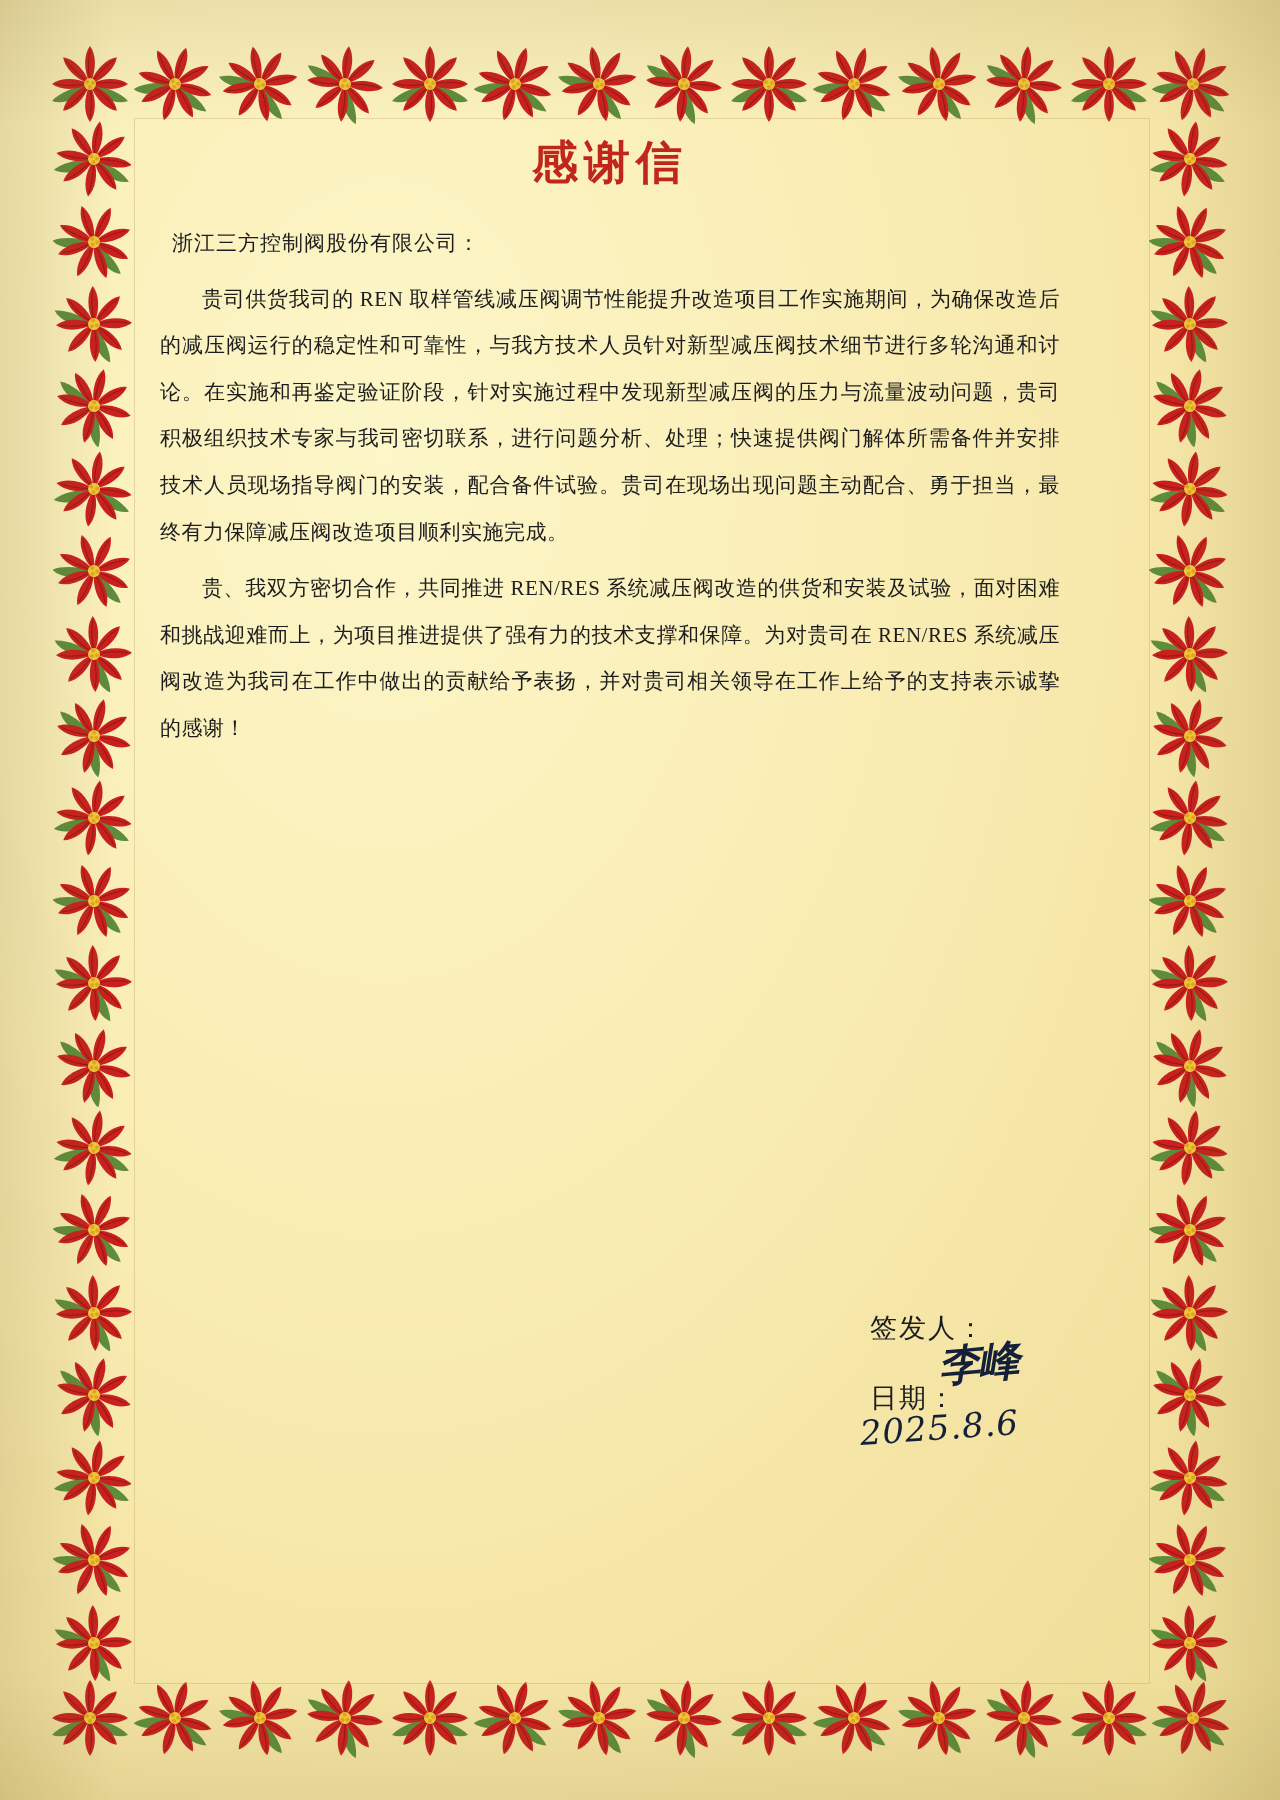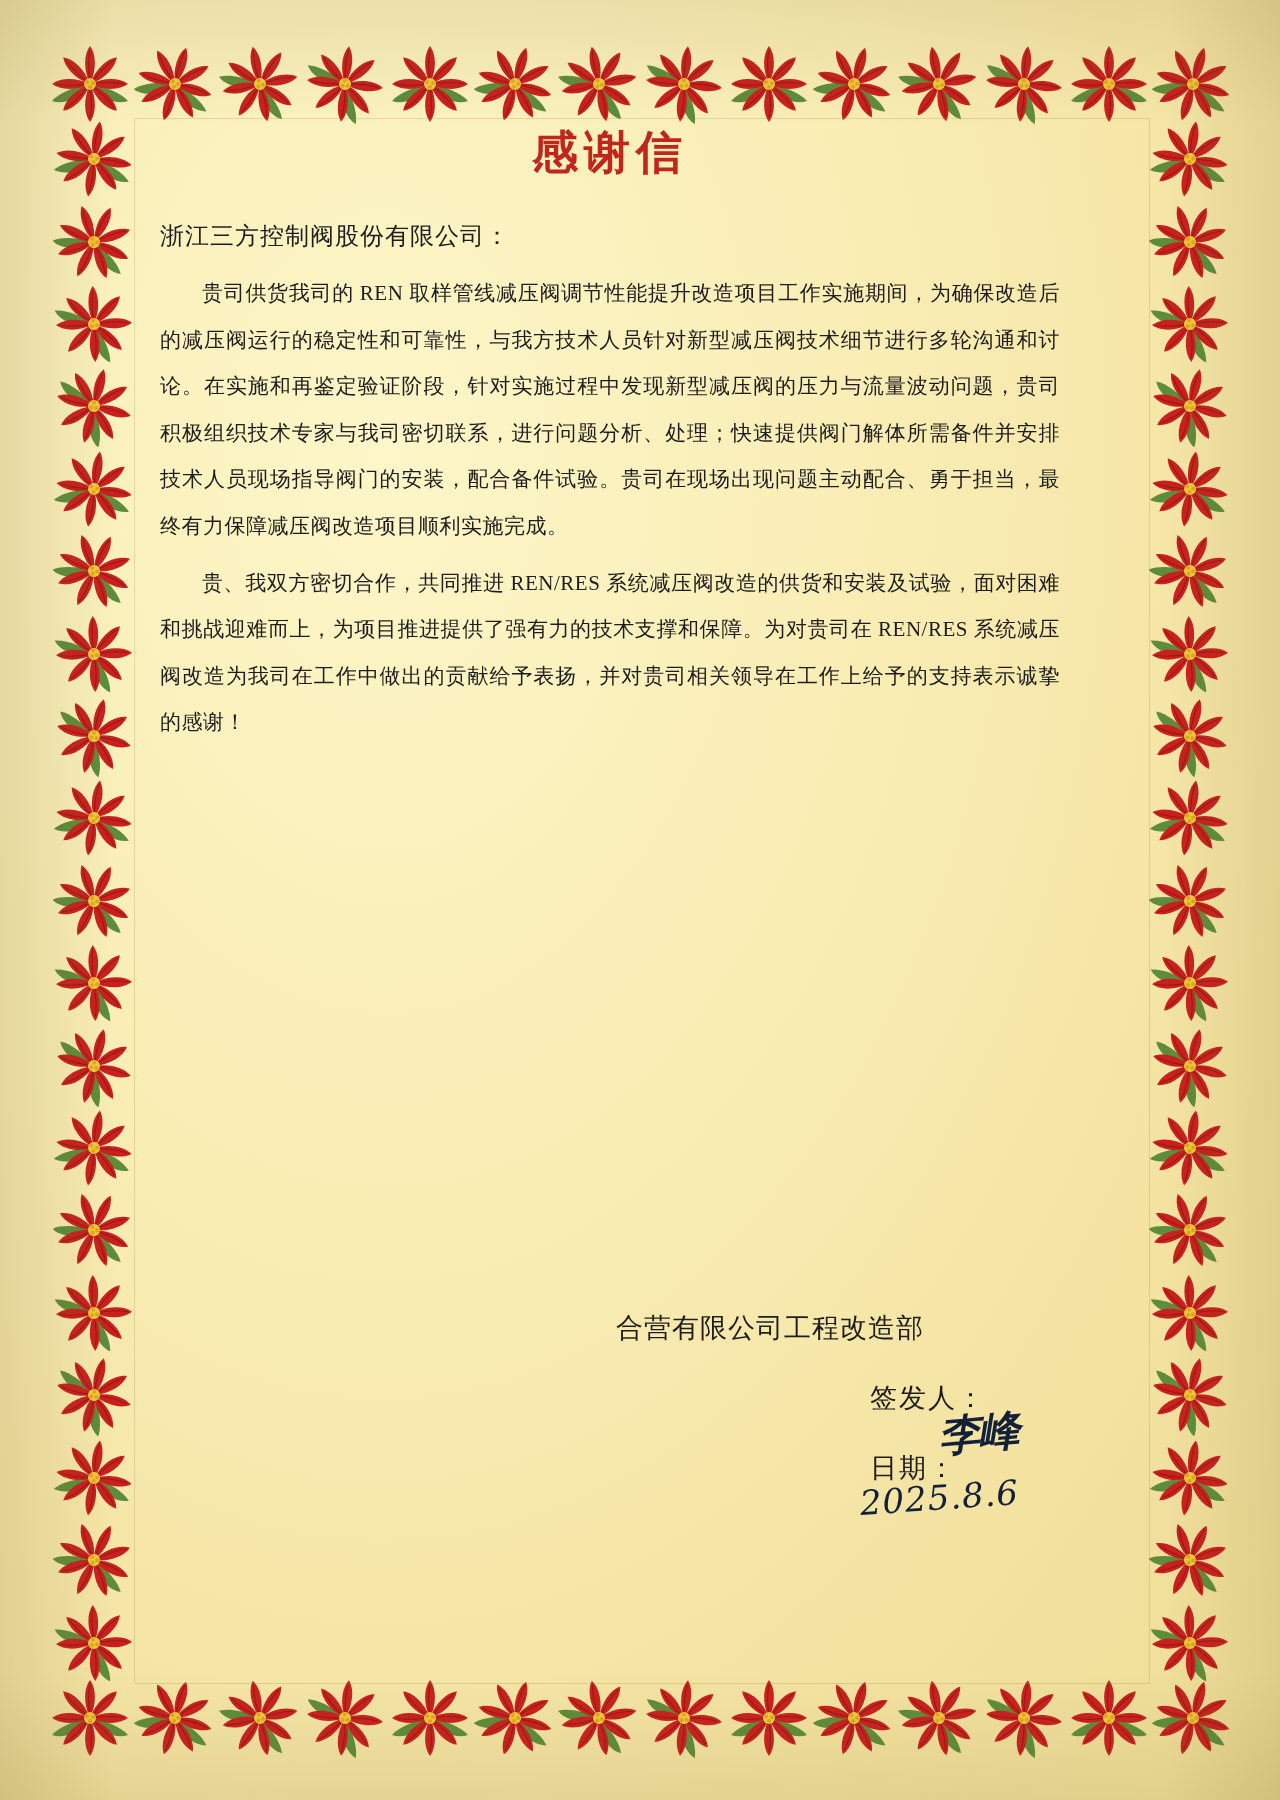--- a/index.html
+++ b/index.html
@@ -68,37 +68,37 @@
     width: 1016px;
     height: 1566px;
     border: 1px solid rgba(160,130,60,0.25);
     box-sizing: border-box;
   }
 
   
   .content {
     position: absolute;
     left: 160px;
-    top: 122px;
+    top: 132px;
     width: 900px;
     color: #1d1d1d;
   }
   .doc-title {
     text-align: center;
     font-size: 46px;
     font-weight: bold;
     color: #c1261d;
     letter-spacing: 6px;
     margin: 0 0 34px 0;
     font-family: "DejaVu Serif", "Liberation Serif", serif;
   }
   .salutation {
-    font-size: 24px;
+    font-size: 21px;
     line-height: 1.5;
-    margin: 0 0 16px 0;
+    margin: 0 0 16px 12px;
     letter-spacing: 1px;
   }
   .para {
     font-size: 21px;
     line-height: 2.22;
     text-align: justify;
     text-justify: inter-ideograph;
     text-indent: 2em;
     margin: 0 0 10px 0;
     letter-spacing: 0.5px;
@@ -3208,21 +3208,20 @@
   <div class="paper-vignette"></div>
 
   <div class="content">
     <h1 class="doc-title">感谢信</h1>
     <p class="salutation">浙江三方控制阀股份有限公司：</p>
     <p class="para">贵司供货我司的 REN 取样管线减压阀调节性能提升改造项目工作实施期间，为确保改造后的减压阀运行的稳定性和可靠性，与我方技术人员针对新型减压阀技术细节进行多轮沟通和讨论。在实施和再鉴定验证阶段，针对实施过程中发现新型减压阀的压力与流量波动问题，贵司积极组织技术专家与我司密切联系，进行问题分析、处理；快速提供阀门解体所需备件并安排技术人员现场指导阀门的安装，配合备件试验。贵司在现场出现问题主动配合、勇于担当，最终有力保障减压阀改造项目顺利实施完成。</p>
     <p class="para">贵、我双方密切合作，共同推进 REN/RES 系统减压阀改造的供货和安装及试验，面对困难和挑战迎难而上，为项目推进提供了强有力的技术支撑和保障。为对贵司在 REN/RES 系统减压阀改造为我司在工作中做出的贡献给予表扬，并对贵司相关领导在工作上给予的支持表示诚挚的感谢！</p>
   </div>
 
   <div class="sign-block">
-    <div class="sign-org">合营有限公司工程改造部</div>
     <div class="sign-row">
       <div class="sign-label">签发人：</div>
       <div class="handwriting sig-name">李峰</div>
     </div>
     <div class="sign-row">
       <div class="sign-label">日期：</div>
       <div class="handwriting sig-date">2025.8.6</div>
     </div>
   </div>
 

